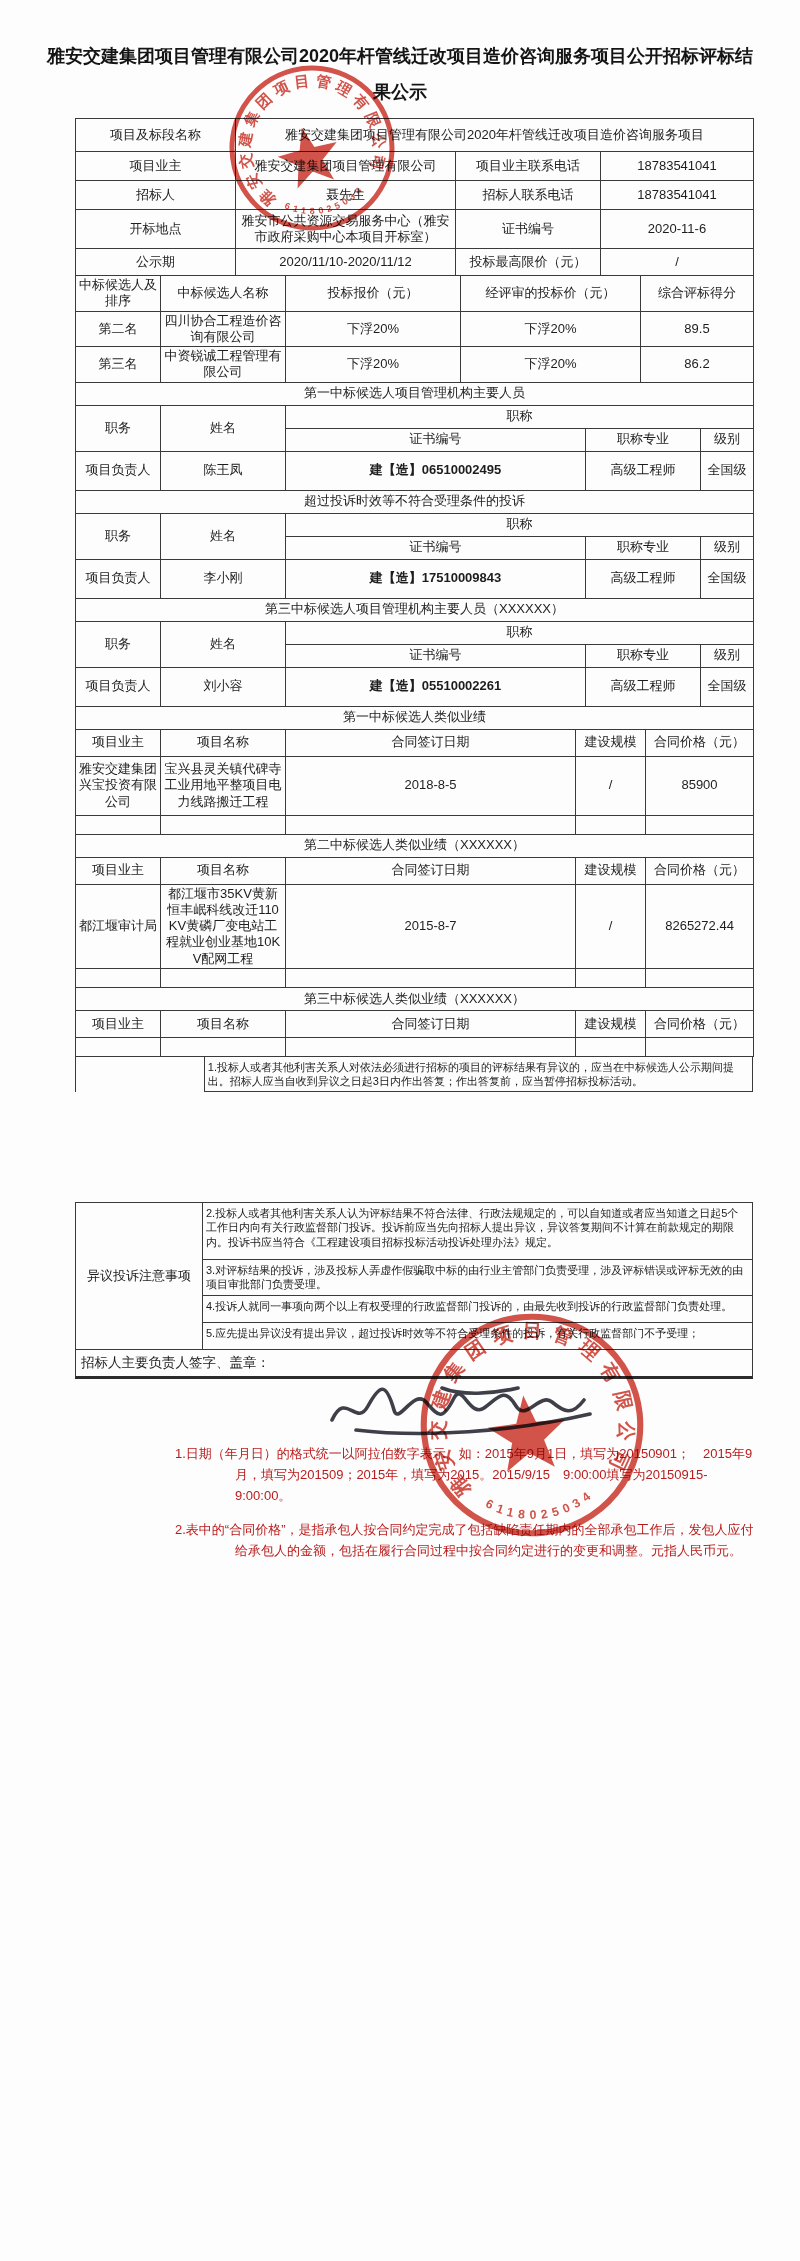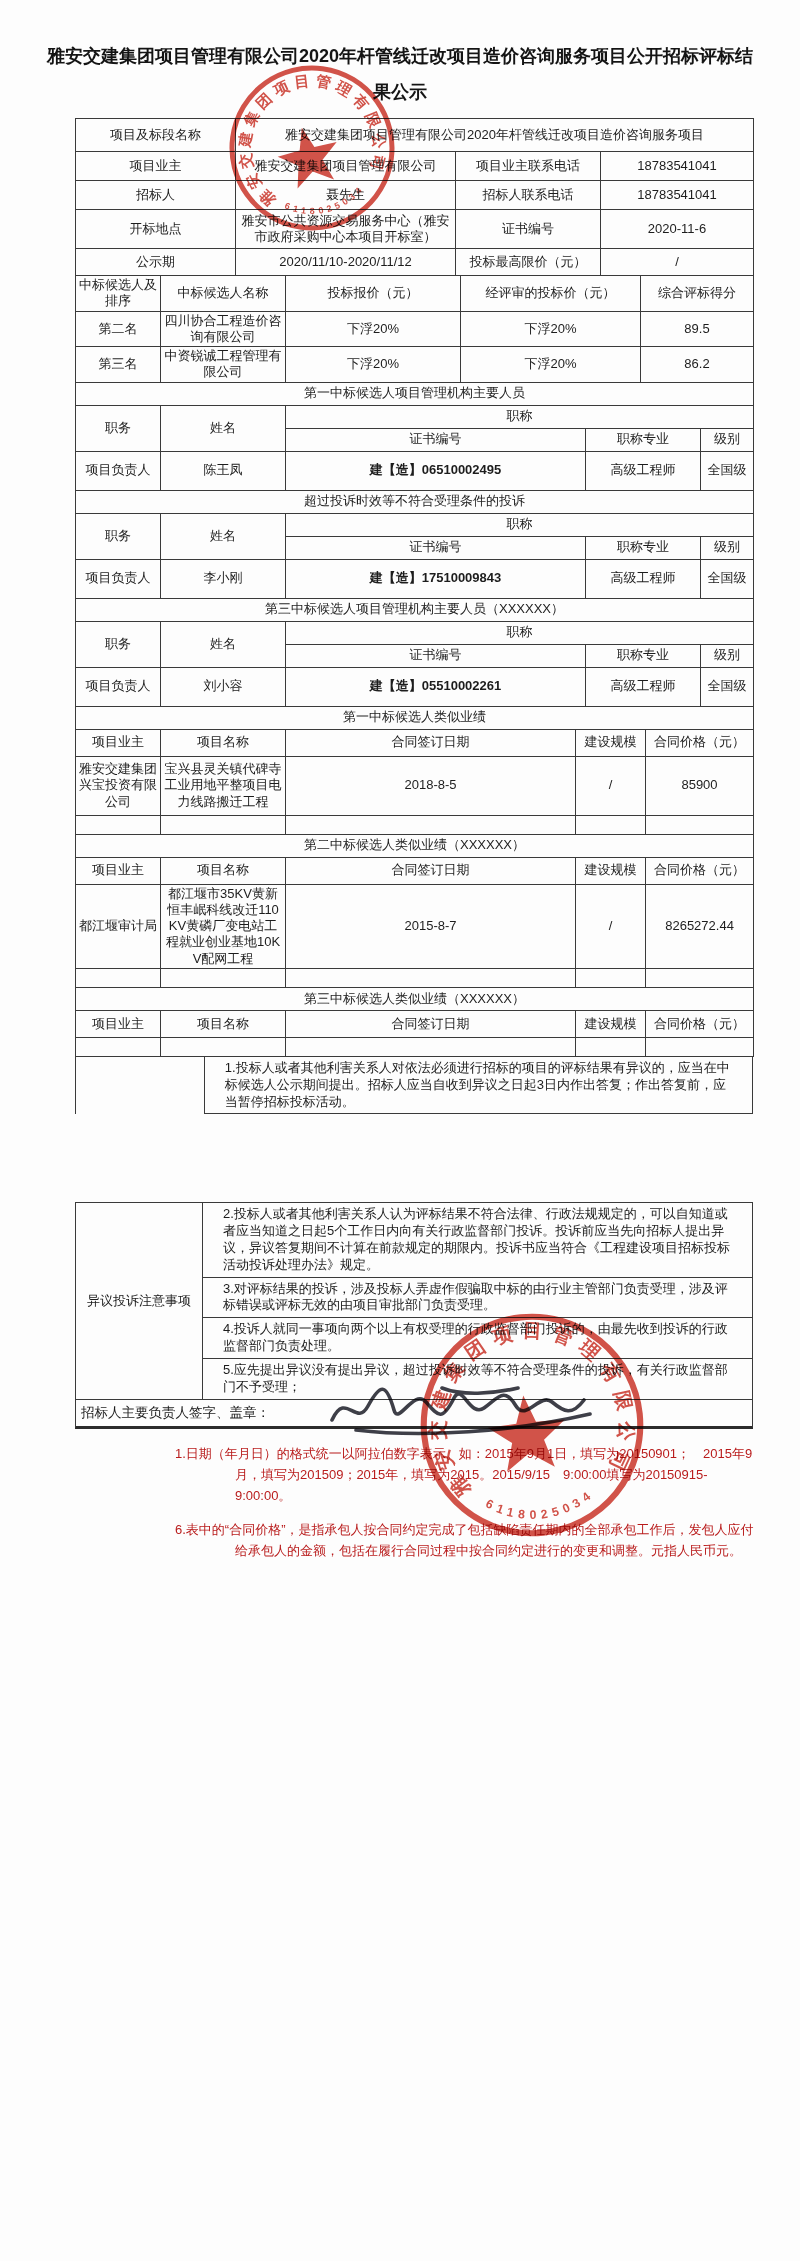--- a/index.html
+++ b/index.html
@@ -17,21 +17,21 @@
   .sect{font-size:13px;}
   .bold{font-weight:600;}
   tr.rh30 td{height:30px}  tr.rh26 td{height:26px}  tr.rh36 td{height:36px}
   tr.rh24 td{height:24px}  tr.rh32 td{height:32px}  tr.rh20 td{height:20px}
   tr.rh56 td{height:56px}  tr.rh64 td{height:64px}  tr.rh48 td{height:48px}
   tr.rh16 td{height:16px}
   
   .notice1{display:flex;width:678px;margin-top:-1px;}
   .notice1-left{width:128px;border-left:1px solid #3a3a3a;}
   .notice-box{width:550px;box-sizing:border-box;border:1px solid #3a3a3a;
-              font-size:13px;line-height:1.3;text-align:left;padding:3px 20px;}
+              font-size:11px;line-height:1.3;text-align:left;padding:3px 3px;}
   .p2row{display:flex;width:678px;align-items:stretch;}
   .p2label{width:128px;box-sizing:border-box;border:1px solid #3a3a3a;display:flex;
            align-items:center;justify-content:center;font-size:13px;}
   .p2items{width:550px;display:flex;flex-direction:column;}
   .p2items .notice-box{width:550px;border-left:none;margin-top:-1px;}
   .p2items .notice-box:first-child{margin-top:0;}
   .mh64{min-height:58px} .mh38{min-height:32px} .mh34{min-height:28px}
   .sigrow{width:678px;box-sizing:border-box;border:1px solid #3a3a3a;border-bottom:3px solid #2c2c2c;
           margin-top:-1px;height:30px;display:flex;align-items:center;
           font-size:13.5px;padding-left:5px;}
@@ -337,21 +337,21 @@
         <div class="notice-box mh34">5.应先提出异议没有提出异议，超过投诉时效等不符合受理条件的投诉，有关行政监督部门不予受理；</div>
       </div>
     </div>
     <div class="sigrow">
       <span>招标人主要负责人签字、盖章：</span>
     </div>
   </div>
 
   <div class="notes">
     <p class="note">1.日期（年月日）的格式统一以阿拉伯数字表示。如：2015年9月1日，填写为20150901；　2015年9月，填写为201509；2015年，填写为2015。2015/9/15　9:00:00填写为20150915-9:00:00。</p>
-    <p class="note">6.表中的“合同价格”，是指承包人按合同约定完成了包括缺陷责任期内的全部承包工作后，发包人应付给承包人的金额，包括在履行合同过程中按合同约定进行的变更和调整。元指人民币元。</p>
+    <p class="note">2.表中的“合同价格”，是指承包人按合同约定完成了包括缺陷责任期内的全部承包工作后，发包人应付给承包人的金额，包括在履行合同过程中按合同约定进行的变更和调整。元指人民币元。</p>
   </div>
 
   <svg id="signature" width="330" height="66" viewBox="0 0 330 66">
     <g fill="none" stroke="#23242e" stroke-width="3.6" stroke-linecap="round">
       <path d="M10 44 C 24 14, 34 52, 46 30 S 64 6, 72 34 C 76 50, 92 12, 104 26 S 120 46, 132 22 C 140 6, 148 42, 162 32 S 182 10, 194 30 C 204 46, 218 16, 230 26 S 250 40, 262 24"></path>
       <path d="M34 54 C 100 62, 190 56, 268 38"></path>
       <path d="M120 12 C 140 20, 170 18, 196 12"></path>
     </g>
   </svg>
 

